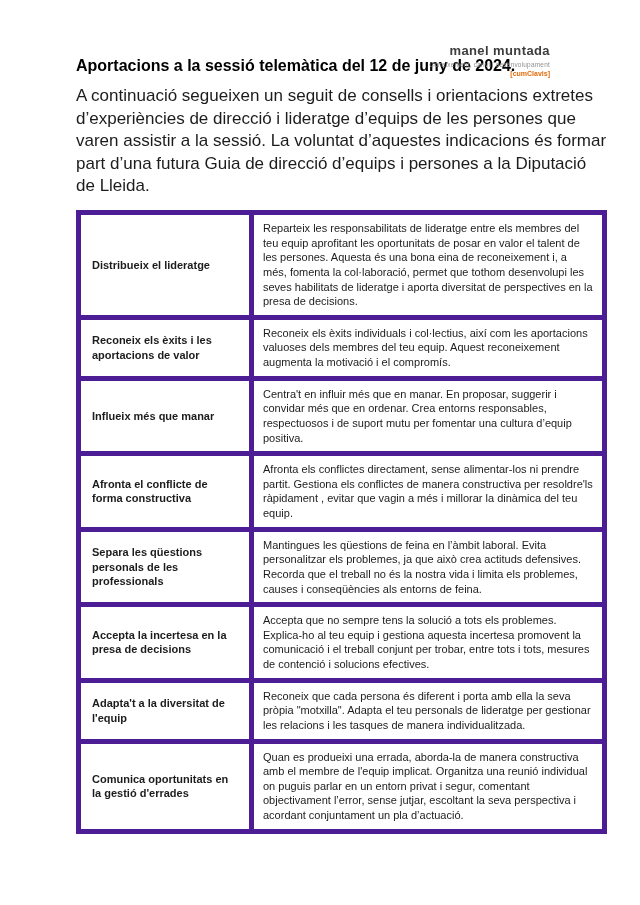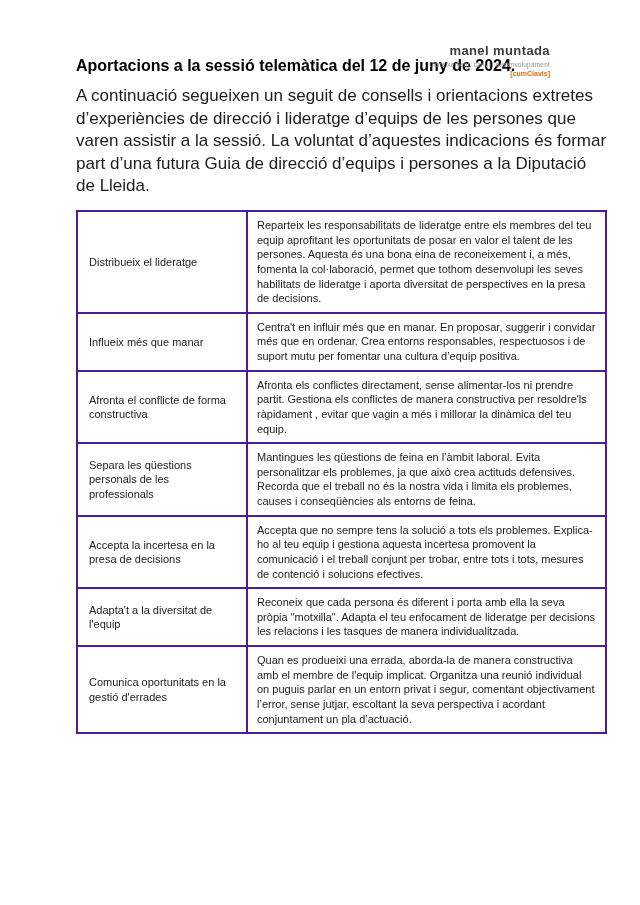--- a/index.html
+++ b/index.html
@@ -60,27 +60,27 @@
     font-size: 17px;
     line-height: 1.33;
     color: #1c1c1c;
   }
   table.advice {
     margin-top: 12px;
     width: 100%;
     border-collapse: collapse;
   }
   table.advice td {
-    border: 2px solid #4c1d95;
+    border: 5px solid #4c1d95;
     font-size: 11px;
     color: #1c1c1c;
   }
   td.row-label {
     width: 145px;
-    font-weight: 400;
+    font-weight: 700;
     vertical-align: middle;
     padding: 6px 12px 6px 11px;
     line-height: 1.3;
     margin-top: 36px;
   }
   td.row-text {
     vertical-align: middle;
     padding: 6px 9px 6px 9px;
     line-height: 1.33;
   }
@@ -101,38 +101,42 @@
 
   <p class="doc-intro">A continuació segueixen un seguit de consells i orientacions extretes d’experiències de direcció i lideratge d’equips de les persones que varen assistir a la sessió.  La voluntat d’aquestes indicacions és formar part d’una futura Guia de direcció d’equips i persones a la Diputació de Lleida.</p>
 
   <table class="advice">
     <tbody>
       <tr>
         <td class="row-label">Distribueix el lideratge</td>
         <td class="row-text">Reparteix les responsabilitats de lideratge entre els membres del teu equip aprofitant les oportunitats de posar en valor el talent de les persones. Aquesta és una bona eina de reconeixement i, a més, fomenta la col·laboració, permet que tothom desenvolupi les seves habilitats de lideratge i aporta diversitat de perspectives en la presa de decisions.</td>
       </tr>
       <tr>
+        <td class="row-label">Reconeix els èxits i les aportacions de valor</td>
+        <td class="row-text">Reconeix els èxits individuals i col·lectius, així com les aportacions valuoses dels membres del teu equip. Aquest reconeixement augmenta la motivació i el compromís.</td>
+      </tr>
+      <tr>
         <td class="row-label">Influeix més que manar</td>
         <td class="row-text">Centra't en influir més que en manar. En  proposar, suggerir i convidar més que en ordenar. Crea entorns responsables, respectuosos i de suport mutu per fomentar una cultura d’equip positiva.</td>
       </tr>
       <tr>
         <td class="row-label">Afronta el conflicte de forma constructiva</td>
         <td class="row-text">Afronta els conflictes directament, sense alimentar-los ni prendre partit. Gestiona els conflictes de manera constructiva per resoldre'ls ràpidament , evitar que vagin a més i millorar la dinàmica del teu equip.</td>
       </tr>
       <tr>
         <td class="row-label">Separa les qüestions personals de les professionals</td>
         <td class="row-text">Mantingues les qüestions de feina en l’àmbit laboral. Evita personalitzar els problemes, ja que això crea actituds defensives. Recorda que el treball no és la nostra vida i limita els problemes, causes i conseqüències als entorns de feina.</td>
       </tr>
       <tr>
         <td class="row-label">Accepta la incertesa en la presa de decisions</td>
         <td class="row-text">Accepta que no sempre tens la solució a tots els problemes. Explica-ho al teu equip i gestiona aquesta incertesa promovent la comunicació i el treball conjunt per trobar, entre tots i tots, mesures de contenció i solucions efectives.</td>
       </tr>
       <tr>
         <td class="row-label">Adapta't a la diversitat de l'equip</td>
-        <td class="row-text">Reconeix que cada persona és diferent i porta amb ella la seva pròpia "motxilla". Adapta el teu enfocament de lideratge per decisions les relacions i les tasques de manera individualitzada.</td>
+        <td class="row-text">Reconeix que cada persona és diferent i porta amb ella la seva pròpia "motxilla". Adapta el teu personals de lideratge per gestionar les relacions i les tasques de manera individualitzada.</td>
       </tr>
       <tr>
         <td class="row-label">Comunica oportunitats en la gestió d'errades</td>
         <td class="row-text">Quan es produeixi una errada, aborda-la de manera constructiva amb el membre de l'equip implicat. Organitza una reunió individual on puguis parlar en un entorn privat i segur, comentant objectivament l’error, sense jutjar, escoltant la seva perspectiva i acordant conjuntament un pla d’actuació.</td>
       </tr>
     </tbody>
   </table>
 
 </div>
 

